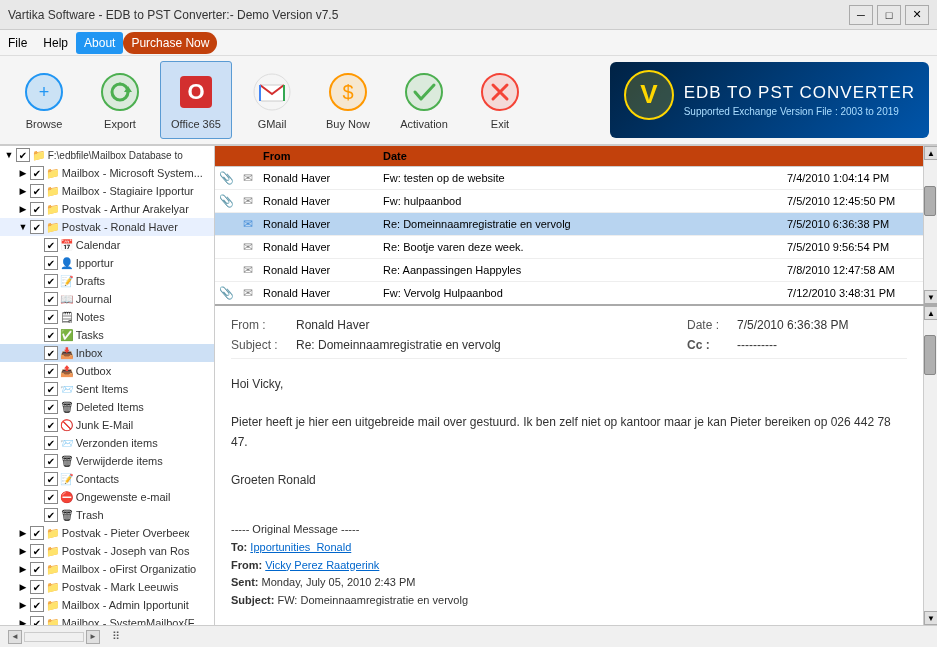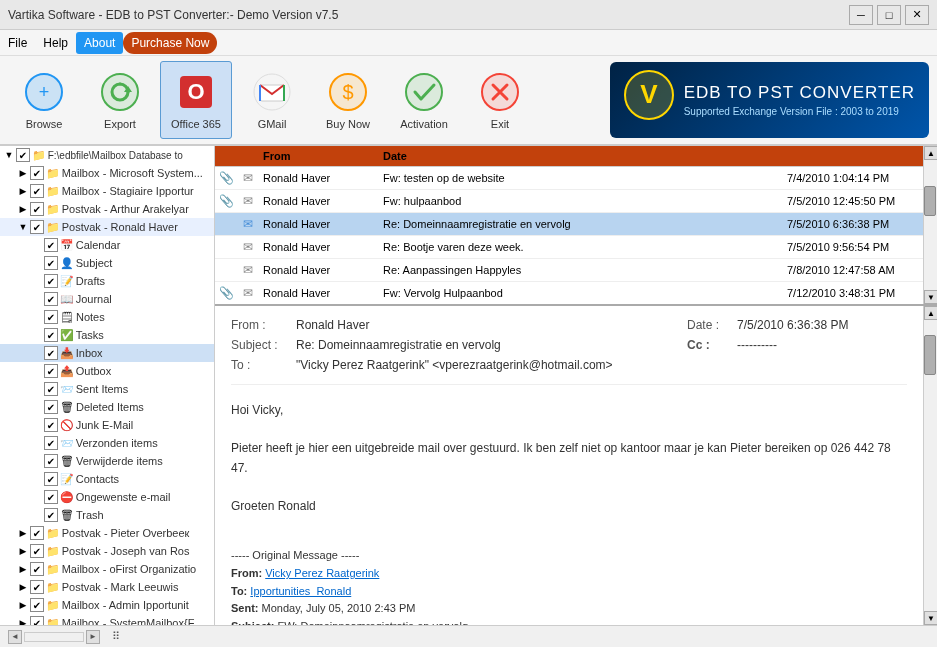--- a/index.html
+++ b/index.html
@@ -368,21 +368,21 @@
     <div class="tree-item" style="padding-left:30px;">
       <span class="tree-expander">&nbsp;</span>
       <span class="tree-checkbox">✔</span>
       <span class="tree-folder-icon">📅</span>
       <span class="tree-label">Calendar</span>
     </div>
     <div class="tree-item" style="padding-left:30px;">
       <span class="tree-expander">&nbsp;</span>
       <span class="tree-checkbox">✔</span>
       <span class="tree-folder-icon">👤</span>
-      <span class="tree-label">Subject</span>
+      <span class="tree-label">Ipportur</span>
     </div>
     <div class="tree-item" style="padding-left:30px;">
       <span class="tree-expander">&nbsp;</span>
       <span class="tree-checkbox">✔</span>
       <span class="tree-folder-icon">📝</span>
       <span class="tree-label">Drafts</span>
     </div>
     <div class="tree-item" style="padding-left:30px;">
       <span class="tree-expander">&nbsp;</span>
       <span class="tree-checkbox">✔</span>
@@ -589,38 +589,34 @@
         <div style="display:flex; margin-bottom:6px; align-items:baseline;">
           <div style="display:flex; flex:1;">
             <span style="width:65px;color:#555;">Subject :</span>
             <span style="color:#333;">Re: Domeinnaamregistratie en vervolg</span>
           </div>
           <div style="display:flex; min-width:220px;">
             <span style="width:50px;color:#555;font-weight:bold;">Cc :</span>
             <span style="color:#333;">----------</span>
           </div>
         </div>
-        <div style="display:flex; margin-bottom:12px; align-items:baseline;">
-          <span style="width:65px;color:#555;">To :</span>
-          <span style="color:#333;">"Vicky Perez Raatgerink" &lt;vperezraatgerink@hotmail.com&gt;</span>
-        </div>
 
         <hr style="border:none;border-top:1px solid #eee;margin-bottom:14px;">
 
         <div class="email-body">
           <p>Hoi Vicky,</p>
           <br>
           <p>Pieter heeft je hier een uitgebreide mail over gestuurd. Ik ben zelf niet op kantoor maar je kan Pieter bereiken op 026 442 78 47.</p>
           <br>
           <p>Groeten Ronald</p>
           <br>
           <div style="font-size:11px; color:#333;margin-top:12px;">
             <p>----- Original Message -----</p>
+            <p><strong>To:</strong> <span class="email-link">Ipportunities_Ronald</span></p>
             <p><strong>From:</strong> <span class="email-link">Vicky Perez Raatgerink</span></p>
-            <p><strong>To:</strong> <span class="email-link">Ipportunities_Ronald</span></p>
             <p><strong>Sent:</strong> Monday, July 05, 2010 2:43 PM</p>
             <p><strong>Subject:</strong> FW: Domeinnaamregistratie en vervolg</p>
           </div>
         </div>
       </div>
 
       <div style="width:14px; background:#f0f0f0; border-left:1px solid #ccc; display:flex; flex-direction:column;">
         <div style="width:14px;height:14px;background:#e0e0e0;border:1px solid #aaa;display:flex;align-items:center;justify-content:center;font-size:8px;cursor:pointer;">▲</div>
         <div style="flex:1;position:relative;background:#f0f0f0;">
           <div style="position:absolute;top:5%;width:12px;height:40px;background:#b0b0b0;border:1px solid #888;border-radius:2px;"></div>

